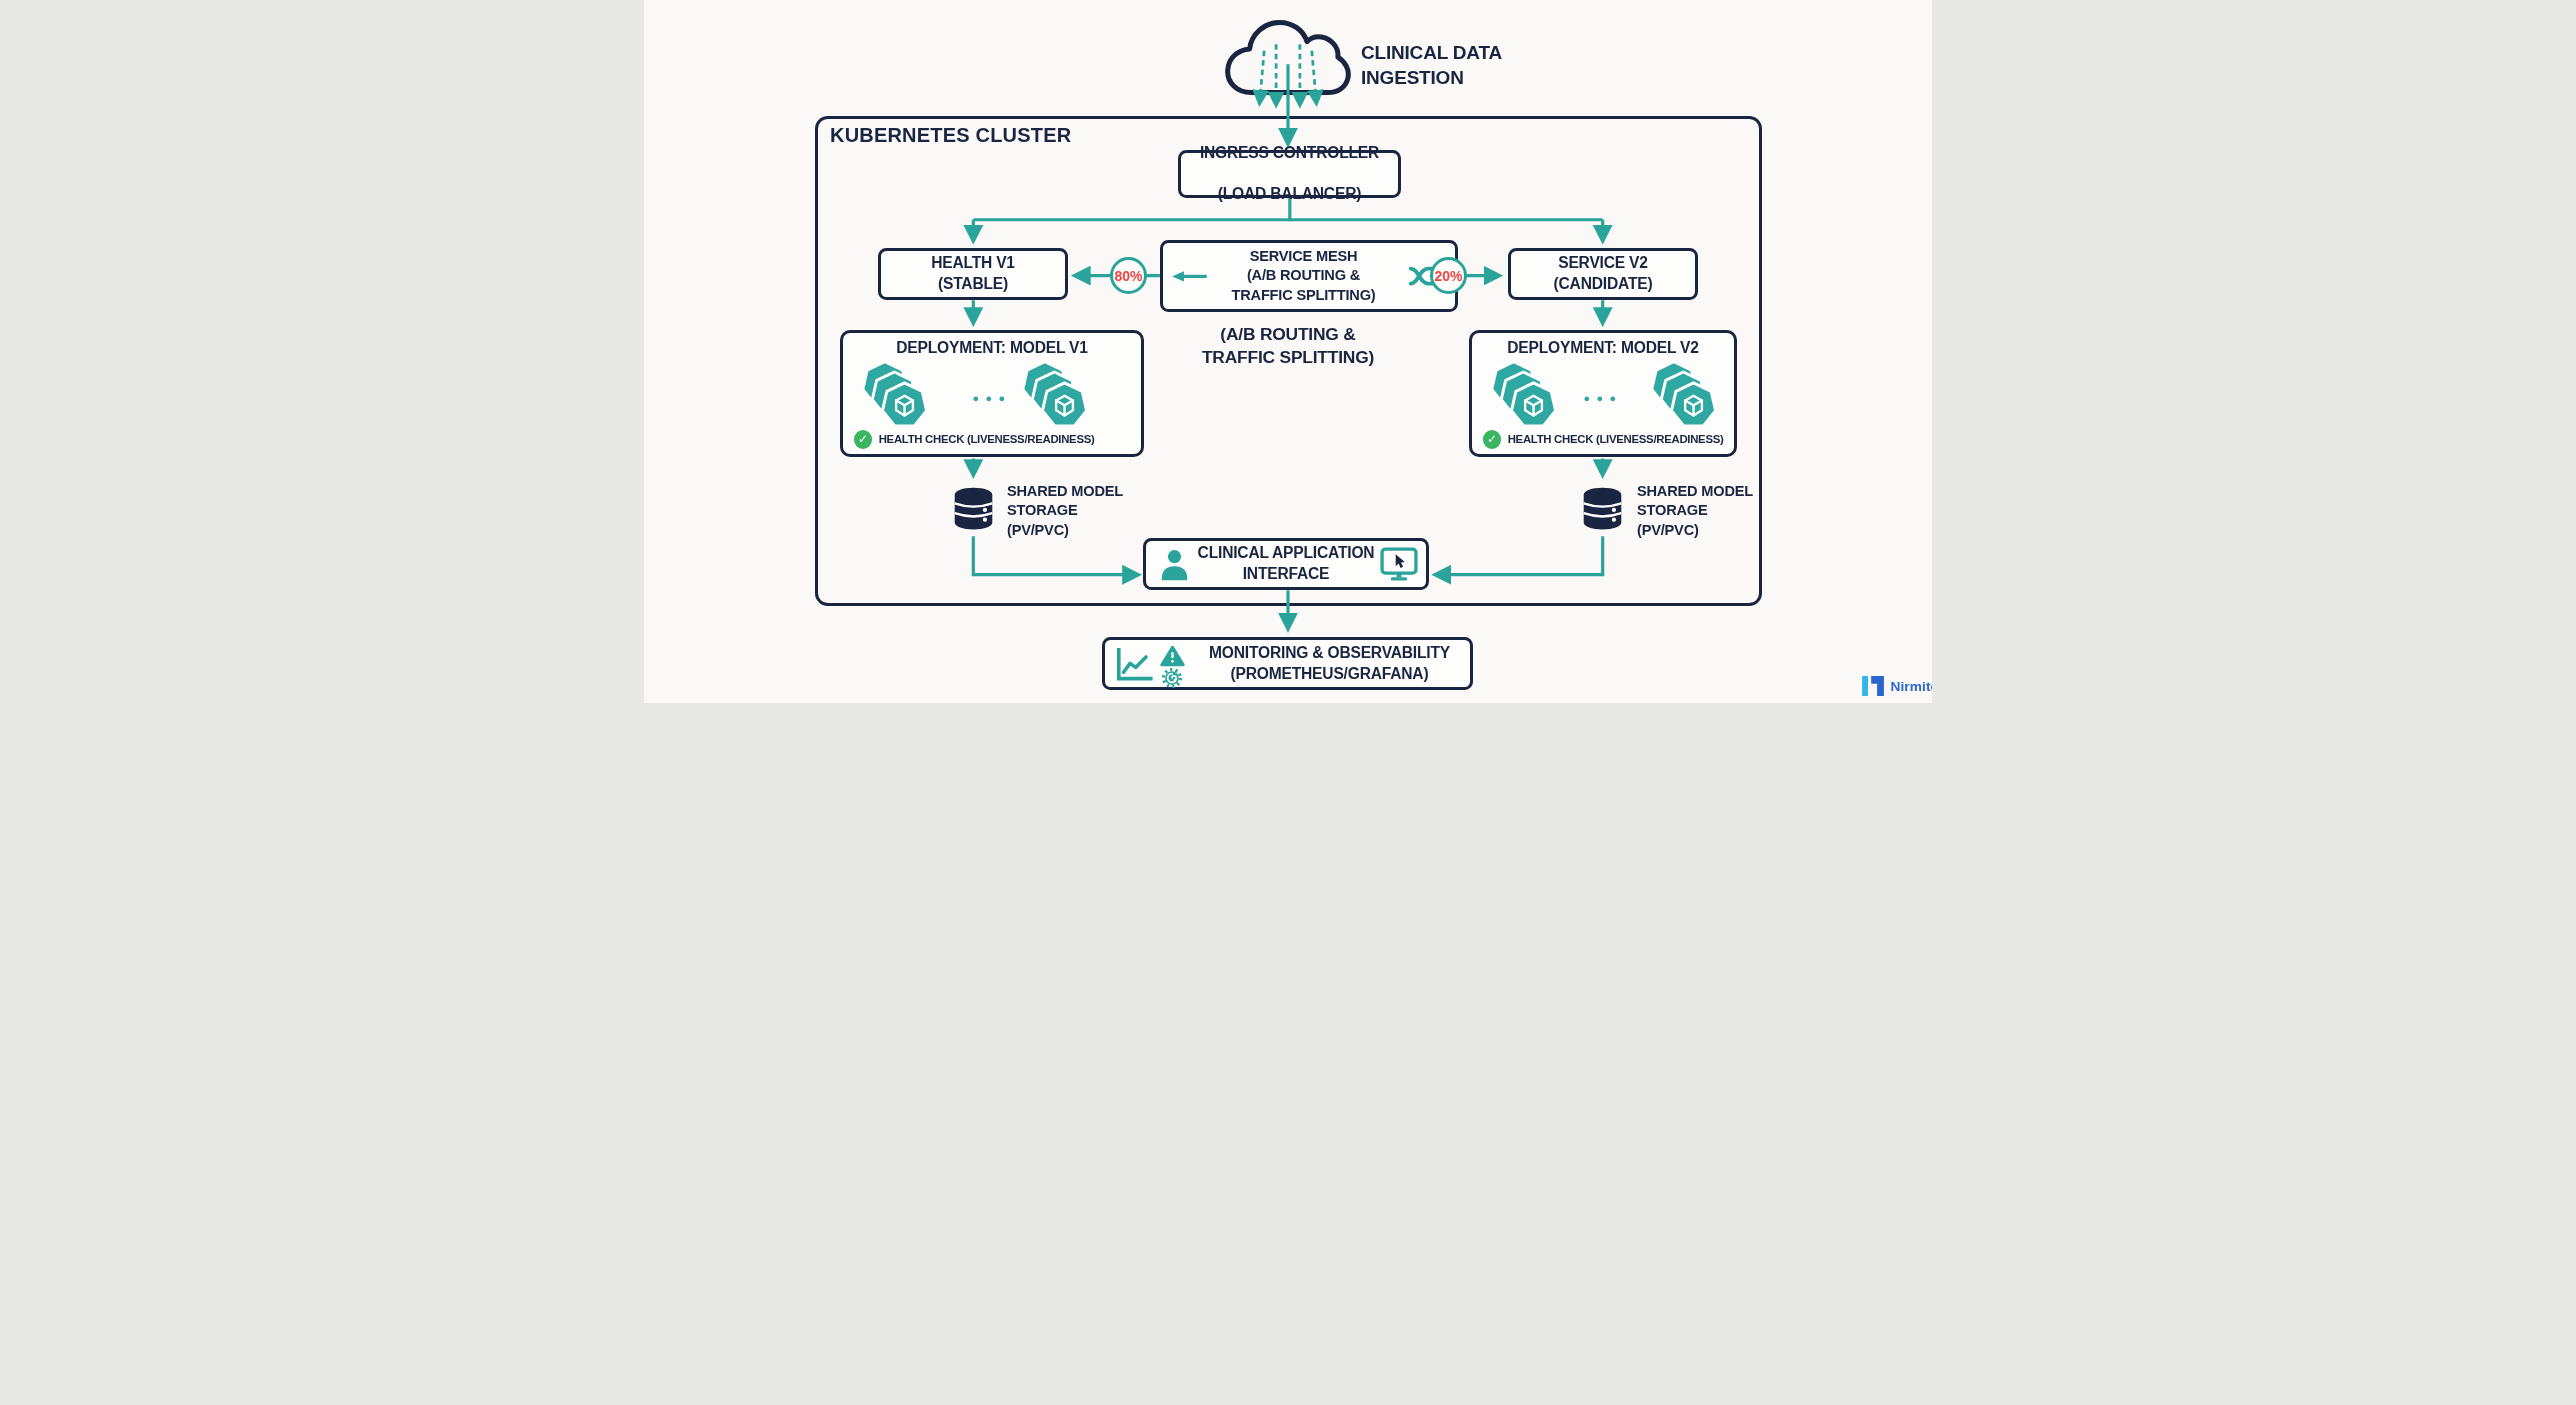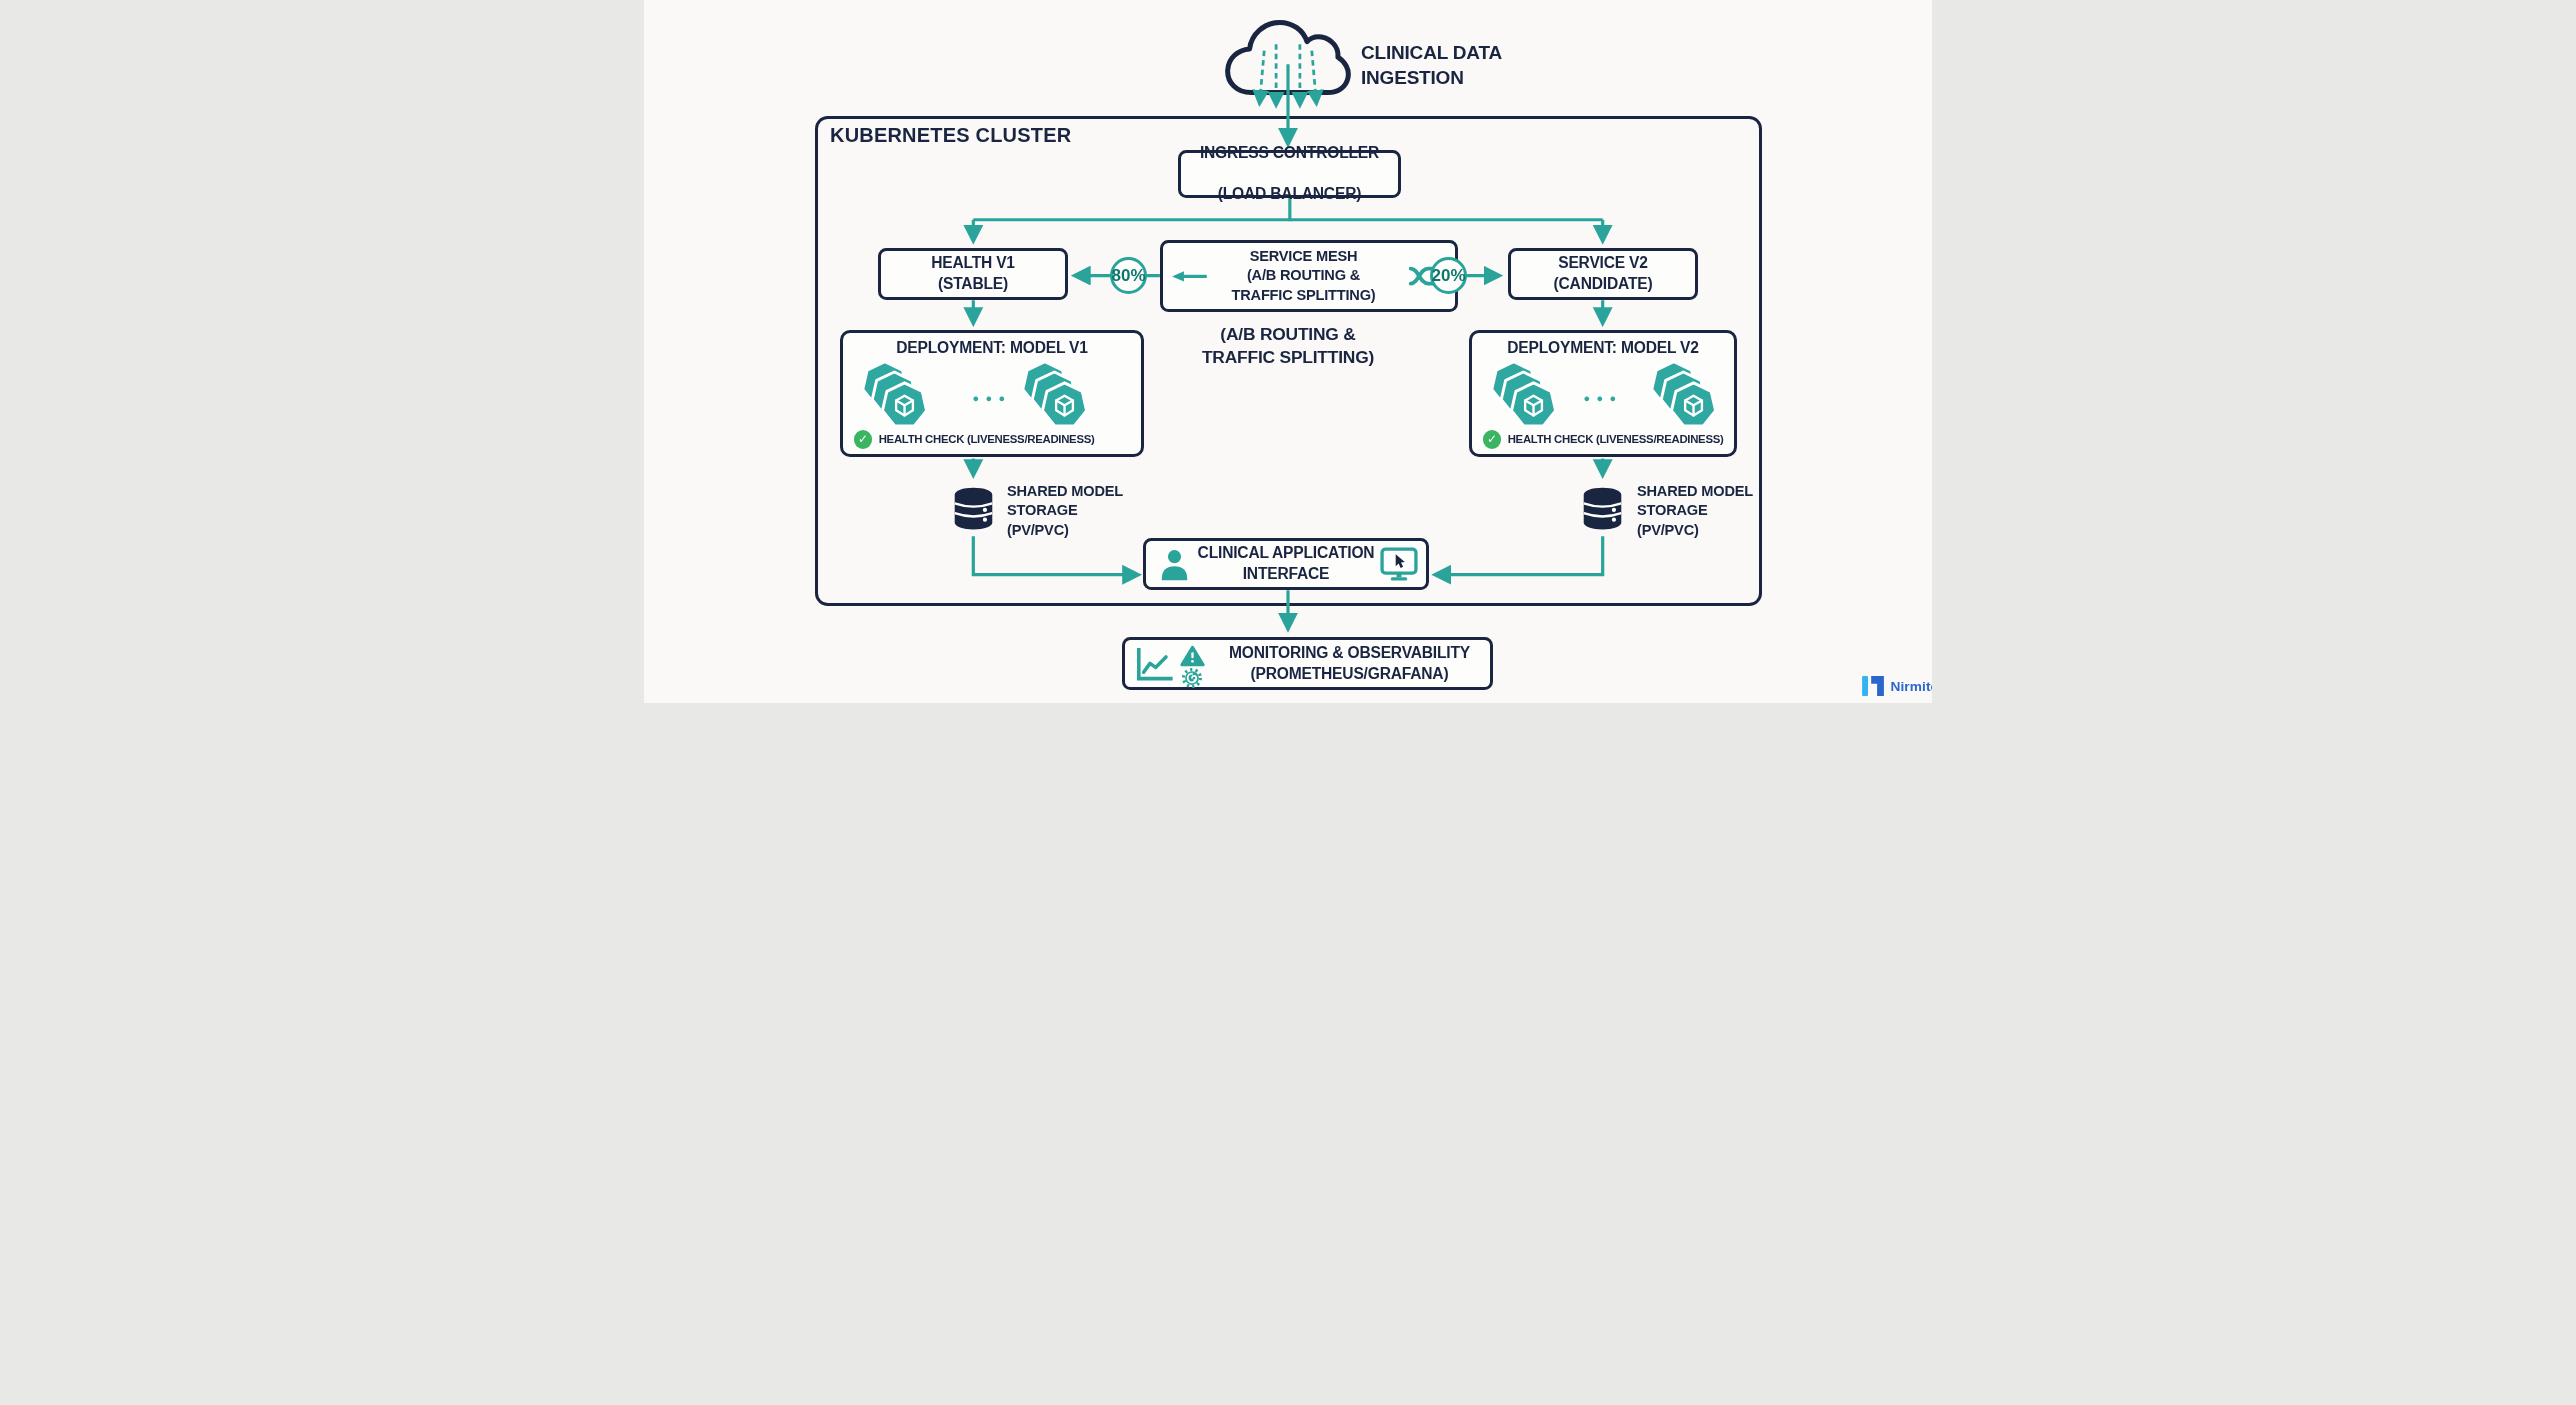--- a/index.html
+++ b/index.html
@@ -15,21 +15,21 @@
     position:absolute;background:#fdfdfc;border:3.2px solid #1a2542;border-radius:8.2px;
     display:flex;flex-direction:column;align-items:center;justify-content:center;
     text-align:center;box-sizing:border-box;
   }
   .ln{display:block;font-weight:700;font-size:15.6px;line-height:1.32;letter-spacing:-0.2px;white-space:nowrap;}
   .big-label{font-weight:700;letter-spacing:0.2px;}
   .pct{
     position:absolute;width:37px;height:37px;border-radius:50%;
     background:#fdfdfc;border:3.2px solid #2aa49a;box-sizing:border-box;
     display:flex;align-items:center;justify-content:center;
-    font-size:17px;font-weight:700;color:#0f766e;
+    font-size:14px;font-weight:700;color:#ef4444;
   }
   .dep-title{position:absolute;top:6.4px;left:0;right:0;text-align:center;font-weight:700;font-size:15.6px;letter-spacing:-0.2px;}
   .dots{position:absolute;top:59px;left:50%;transform:translateX(-50%);color:#2ea8a0;font-size:11px;letter-spacing:6.4px;font-weight:700;}
   .health{position:absolute;left:11px;right:5.5px;bottom:5.5px;display:flex;align-items:center;gap:6.4px;}
   .check{
     flex:0 0 auto;width:18.3px;height:18.3px;border-radius:50%;background:#3cb563;color:#ffffff;
     display:flex;align-items:center;justify-content:center;font-size:12px;font-weight:700;
   }
   .health-txt{font-size:11.4px;font-weight:700;letter-spacing:-0.3px;white-space:nowrap;}
   .storage-txt{position:absolute;font-size:14.6px;font-weight:700;line-height:1.27;letter-spacing:-0.2px;}
@@ -242,21 +242,21 @@
     <svg class="abs" style="left:11px;top:50%;margin-top:-17.4px;" width="35" height="35" viewBox="0 0 40 40">
         <use href="#sym-person"></use>
       </svg>
     <span class="ln">CLINICAL APPLICATION</span>
     <span class="ln">INTERFACE</span>
     <svg class="abs" style="right:8.2px;top:50%;margin-top:-17.4px;" width="38" height="35" viewBox="0 0 46 42">
         <use href="#sym-monitor"></use>
       </svg>
   </div>
 
-  <div class="node" style="left:478px;top:637px;width:371px;height:53px;padding-left:84px;">
+  <div class="node" style="left:458px;top:637px;width:371px;height:53px;padding-left:84px;">
     <svg class="abs" style="left:9.1px;top:6.4px;" width="40" height="38" viewBox="0 0 50 46">
         <use href="#sym-chart"></use>
       </svg>
     <svg class="abs" style="left:55px;top:4.6px;" width="25" height="22" viewBox="0 0 32 29">
         <use href="#sym-warn"></use>
       </svg>
     <svg class="abs" style="left:56px;top:26.5px;" width="22" height="22" viewBox="0 0 32 32">
         <use href="#sym-gear"></use>
       </svg>
     <span class="ln">MONITORING &amp; OBSERVABILITY</span>

